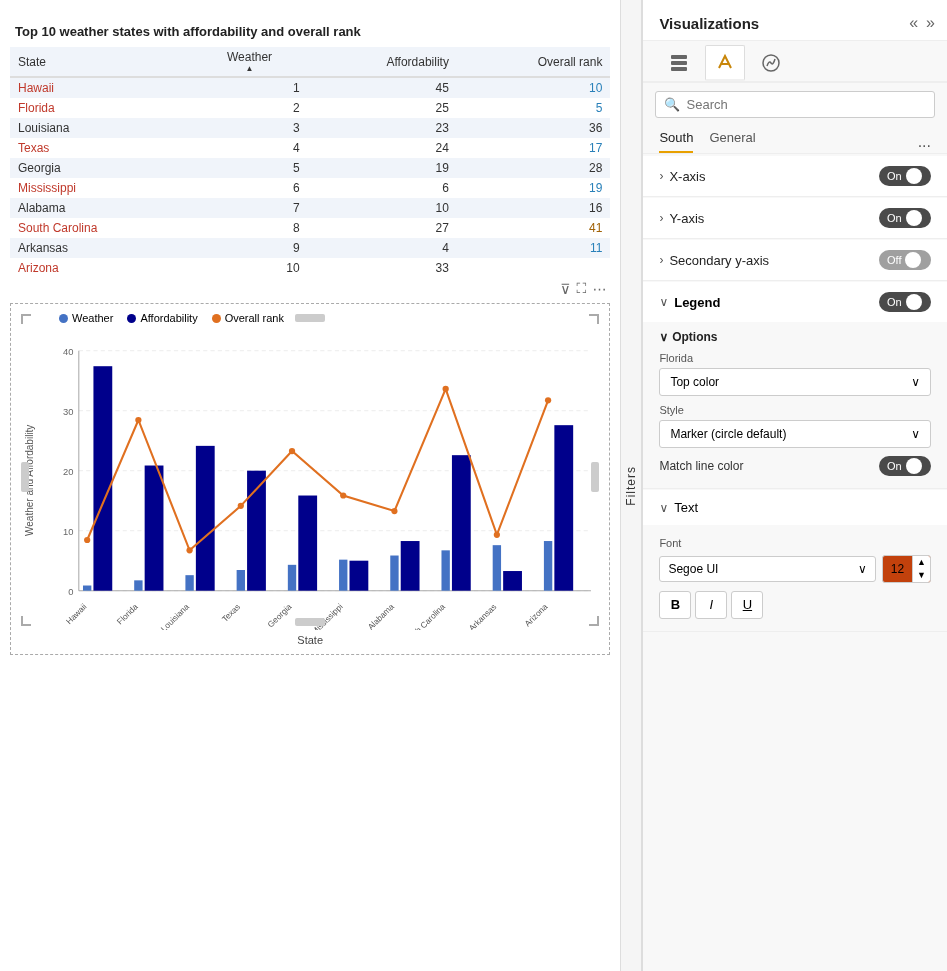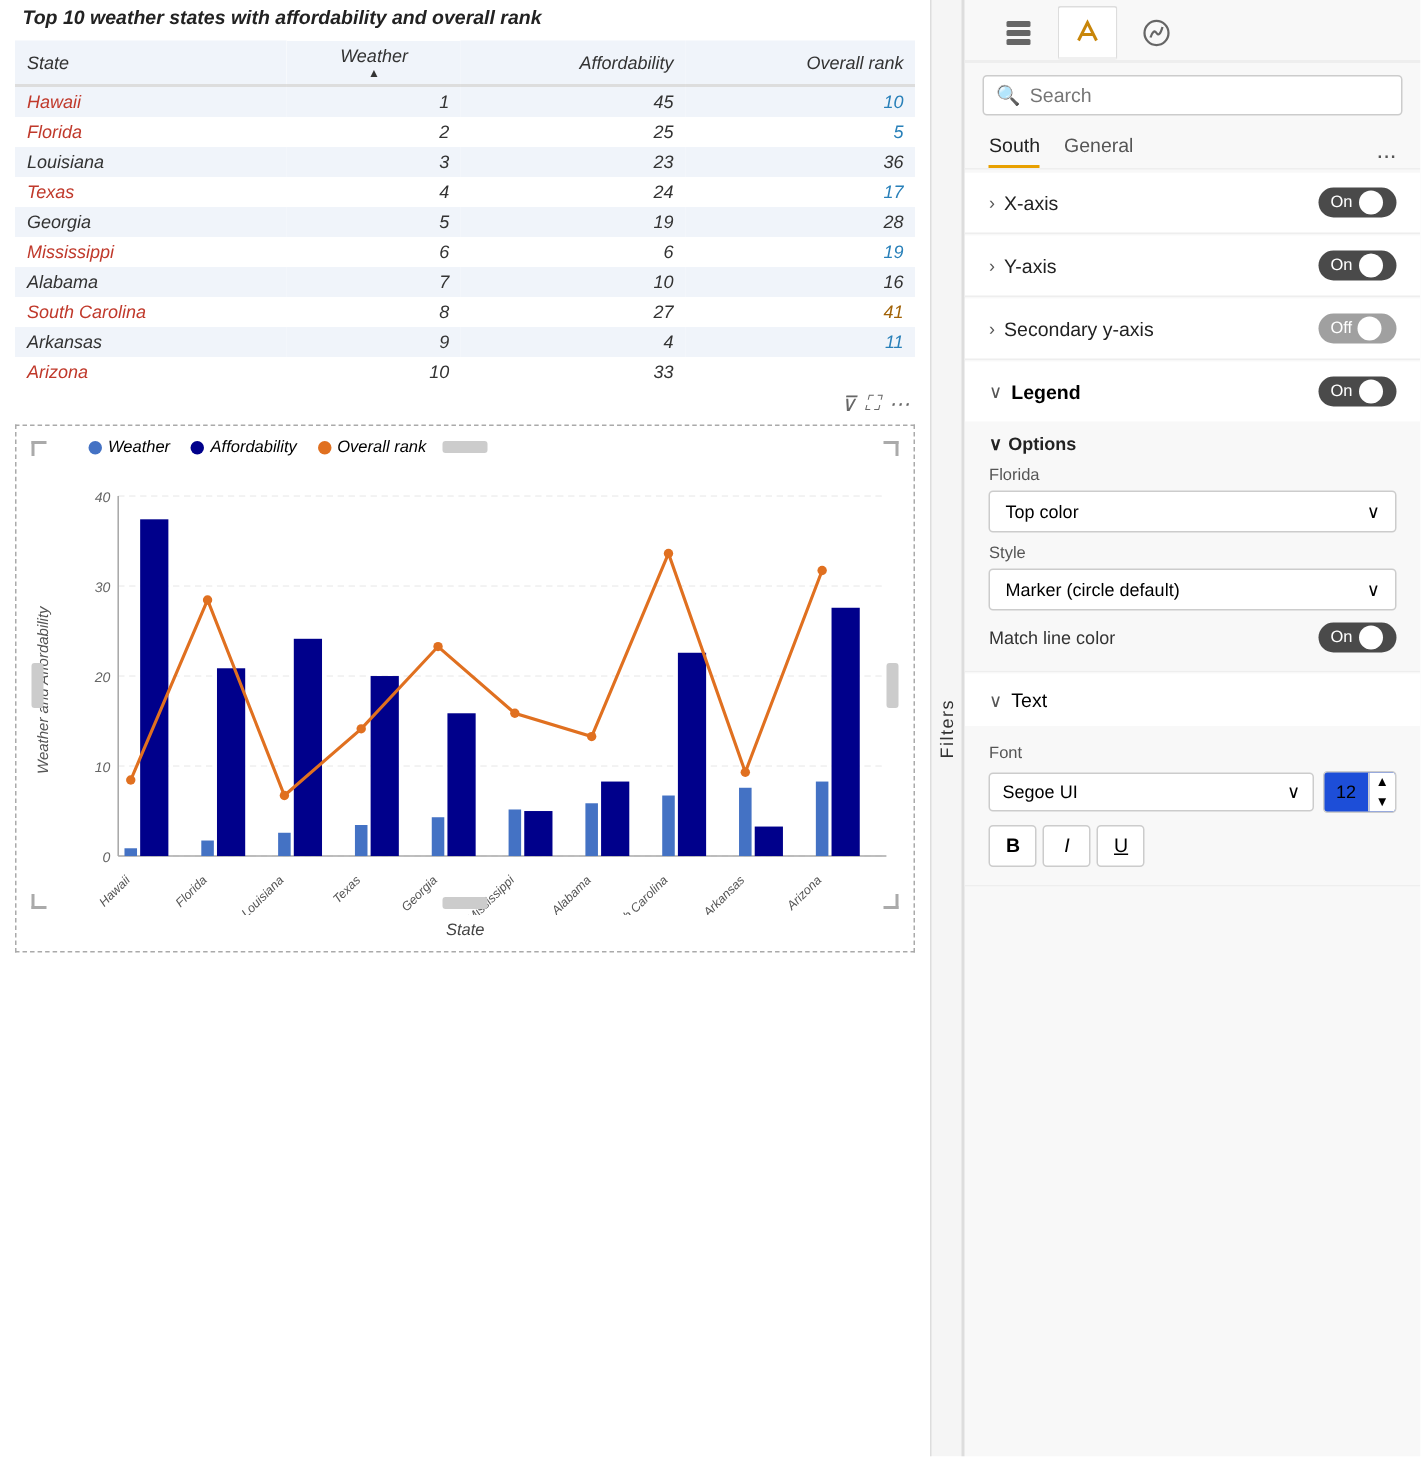--- a/index.html
+++ b/index.html
@@ -3,24 +3,23 @@
   <meta charset="utf-8">
   <style>
     * { box-sizing: border-box; margin: 0; padding: 0; }
     body { font-family: 'Segoe UI', sans-serif; background: #fff; display: flex; width: 947px; height: 971px; overflow: hidden; }
 
     
     .left-panel {
       width: 635px;
       height: 681px;
       background: #fff;
-      padding: 4px 10px 10px 10px;
+      padding: 24px 10px 10px 10px;
       overflow: hidden;
       position: relative;
-      font-style: italic;
     }
 
     
     .table-title {
       font-size: 13px;
       font-weight: 600;
       color: #222;
       margin-bottom: 8px;
       padding-left: 5px;
     }
@@ -372,21 +371,21 @@
       display: flex;
       align-items: center;
       justify-content: space-between;
       cursor: pointer;
     }
     .font-size-control {
       display: flex;
       align-items: center;
       border: 1px solid #ccc;
       border-radius: 3px;
-      background: #1d4ed8;
+      background: #c2410c;
       overflow: hidden;
       justify-content: center;
     }
     .font-size-value {
       padding: 4px 8px;
       font-size: 12px;
       min-width: 28px;
       text-align: center;
     }
     .font-size-arrows {
@@ -620,20 +619,27 @@
     <div style="position:absolute;right:10px;top:45%;width:8px;height:30px;background:#ccc;border-radius:2px;"></div>
   </div>
 </div>
 
 <div style="width:22px;background:#f5f5f5;border-left:1px solid #ddd;border-right:1px solid #ddd;display:flex;align-items:center;justify-content:center;">
   <div style="writing-mode:vertical-rl;transform:rotate(180deg);font-size:12px;color:#333;letter-spacing:1px;padding:6px 3px;">Filters</div>
 </div>
 
 <div class="right-panel">
 
+  <div class="viz-header">
+    <span class="viz-title">Visualizations</span>
+    <div class="viz-header-icons">
+      <span style="font-size:16px;cursor:pointer;">«</span>
+      <span style="font-size:16px;cursor:pointer;">»</span>
+    </div>
+  </div>
 
 
   <div class="icon-row">
     <button class="icon-btn" title="Fields">
       <svg width="20" height="20" viewBox="0 0 20 20" fill="none">
           <rect x="2" y="2" width="16" height="4" rx="1" fill="#666"></rect>
           <rect x="2" y="8" width="16" height="4" rx="1" fill="#666"></rect>
           <rect x="2" y="14" width="16" height="4" rx="1" fill="#666"></rect>
         </svg>
     </button>

